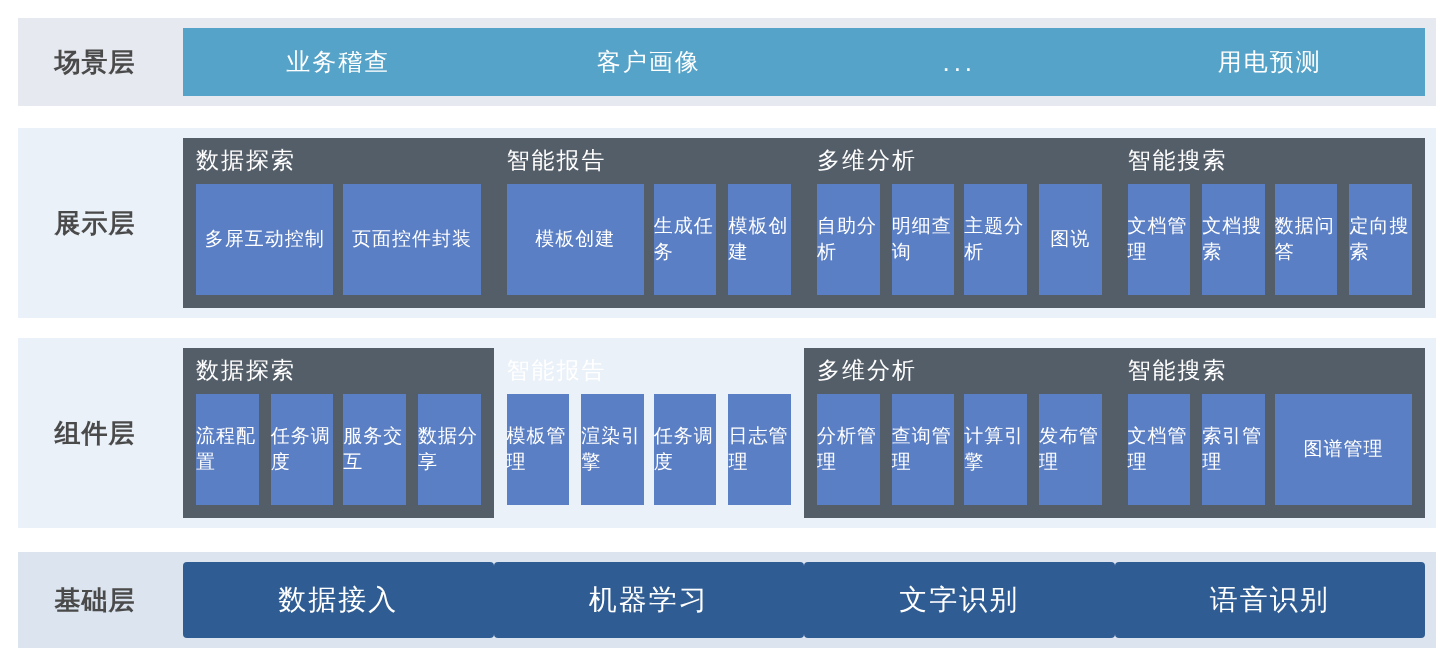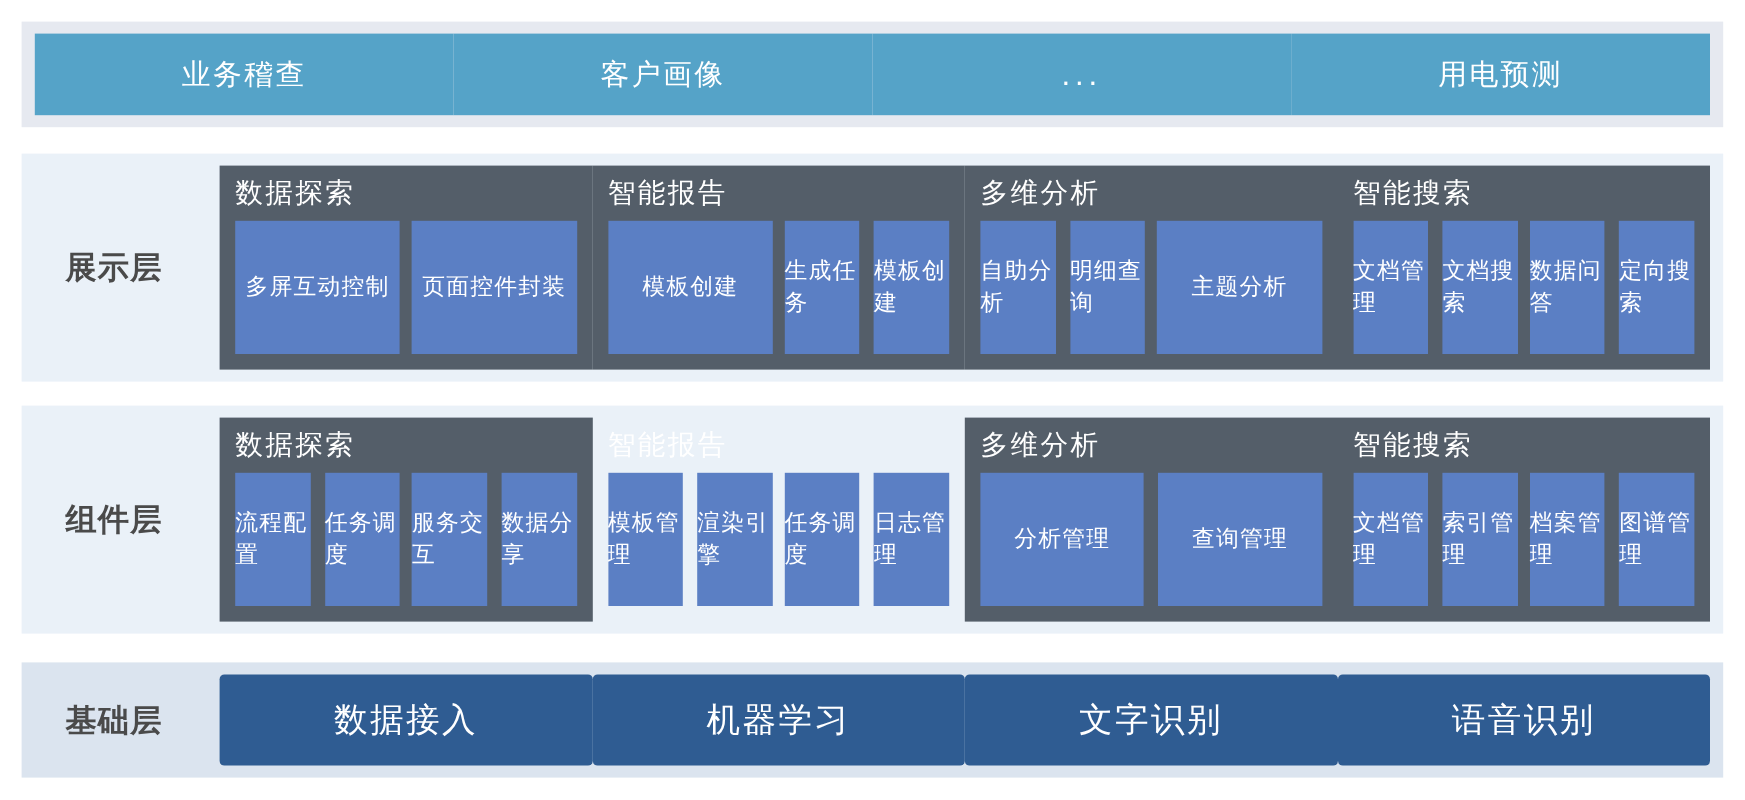--- a/index.html
+++ b/index.html
@@ -126,20 +126,21 @@
     font-size: 28px;
     letter-spacing: 2px;
   }
 </style>
 </head>
 <body>
 
 <div id="diagram">
 
   <div class="band band-scene">
+    <div class="band-label">场景层</div>
     <div class="band-cards">
       <div class="scene-bar">业务稽查</div>
       <div class="scene-bar">客户画像</div>
       <div class="scene-bar ellipsis">...</div>
       <div class="scene-bar">用电预测</div>
     </div>
   </div>
 
   <div class="band band-present">
     <div class="band-label">展示层</div>
@@ -172,20 +173,21 @@
 
       <div class="group-card">
         <div class="group-title">多维分析</div>
         <div class="chip-rows">
           <div class="chip-row">
             <div class="chip">自助分析</div>
             <div class="chip">明细查询</div>
           </div>
           <div class="chip-row">
             <div class="chip">主题分析</div>
+            <div class="chip">图说</div>
           </div>
         </div>
       </div>
 
       <div class="group-card">
         <div class="group-title">智能搜索</div>
         <div class="chip-rows">
           <div class="chip-row">
             <div class="chip">文档管理</div>
             <div class="chip">文档搜索</div>
@@ -232,32 +234,35 @@
         </div>
       </div>
 
       <div class="group-card">
         <div class="group-title">多维分析</div>
         <div class="chip-rows">
           <div class="chip-row">
             <div class="chip">分析管理</div>
             <div class="chip">查询管理</div>
           </div>
+          <div class="chip-row">
+            <div class="chip">计算引擎</div>
+            <div class="chip">发布管理</div>
+          </div>
         </div>
       </div>
 
       <div class="group-card">
         <div class="group-title">智能搜索</div>
         <div class="chip-rows">
           <div class="chip-row">
             <div class="chip">文档管理</div>
             <div class="chip">索引管理</div>
           </div>
           <div class="chip-row">
-            <div class="chip">档案管理</div>
             <div class="chip">图谱管理</div>
           </div>
         </div>
       </div>
 
     </div>
   </div>
 
   <div class="band band-base">
     <div class="band-label">基础层</div>

